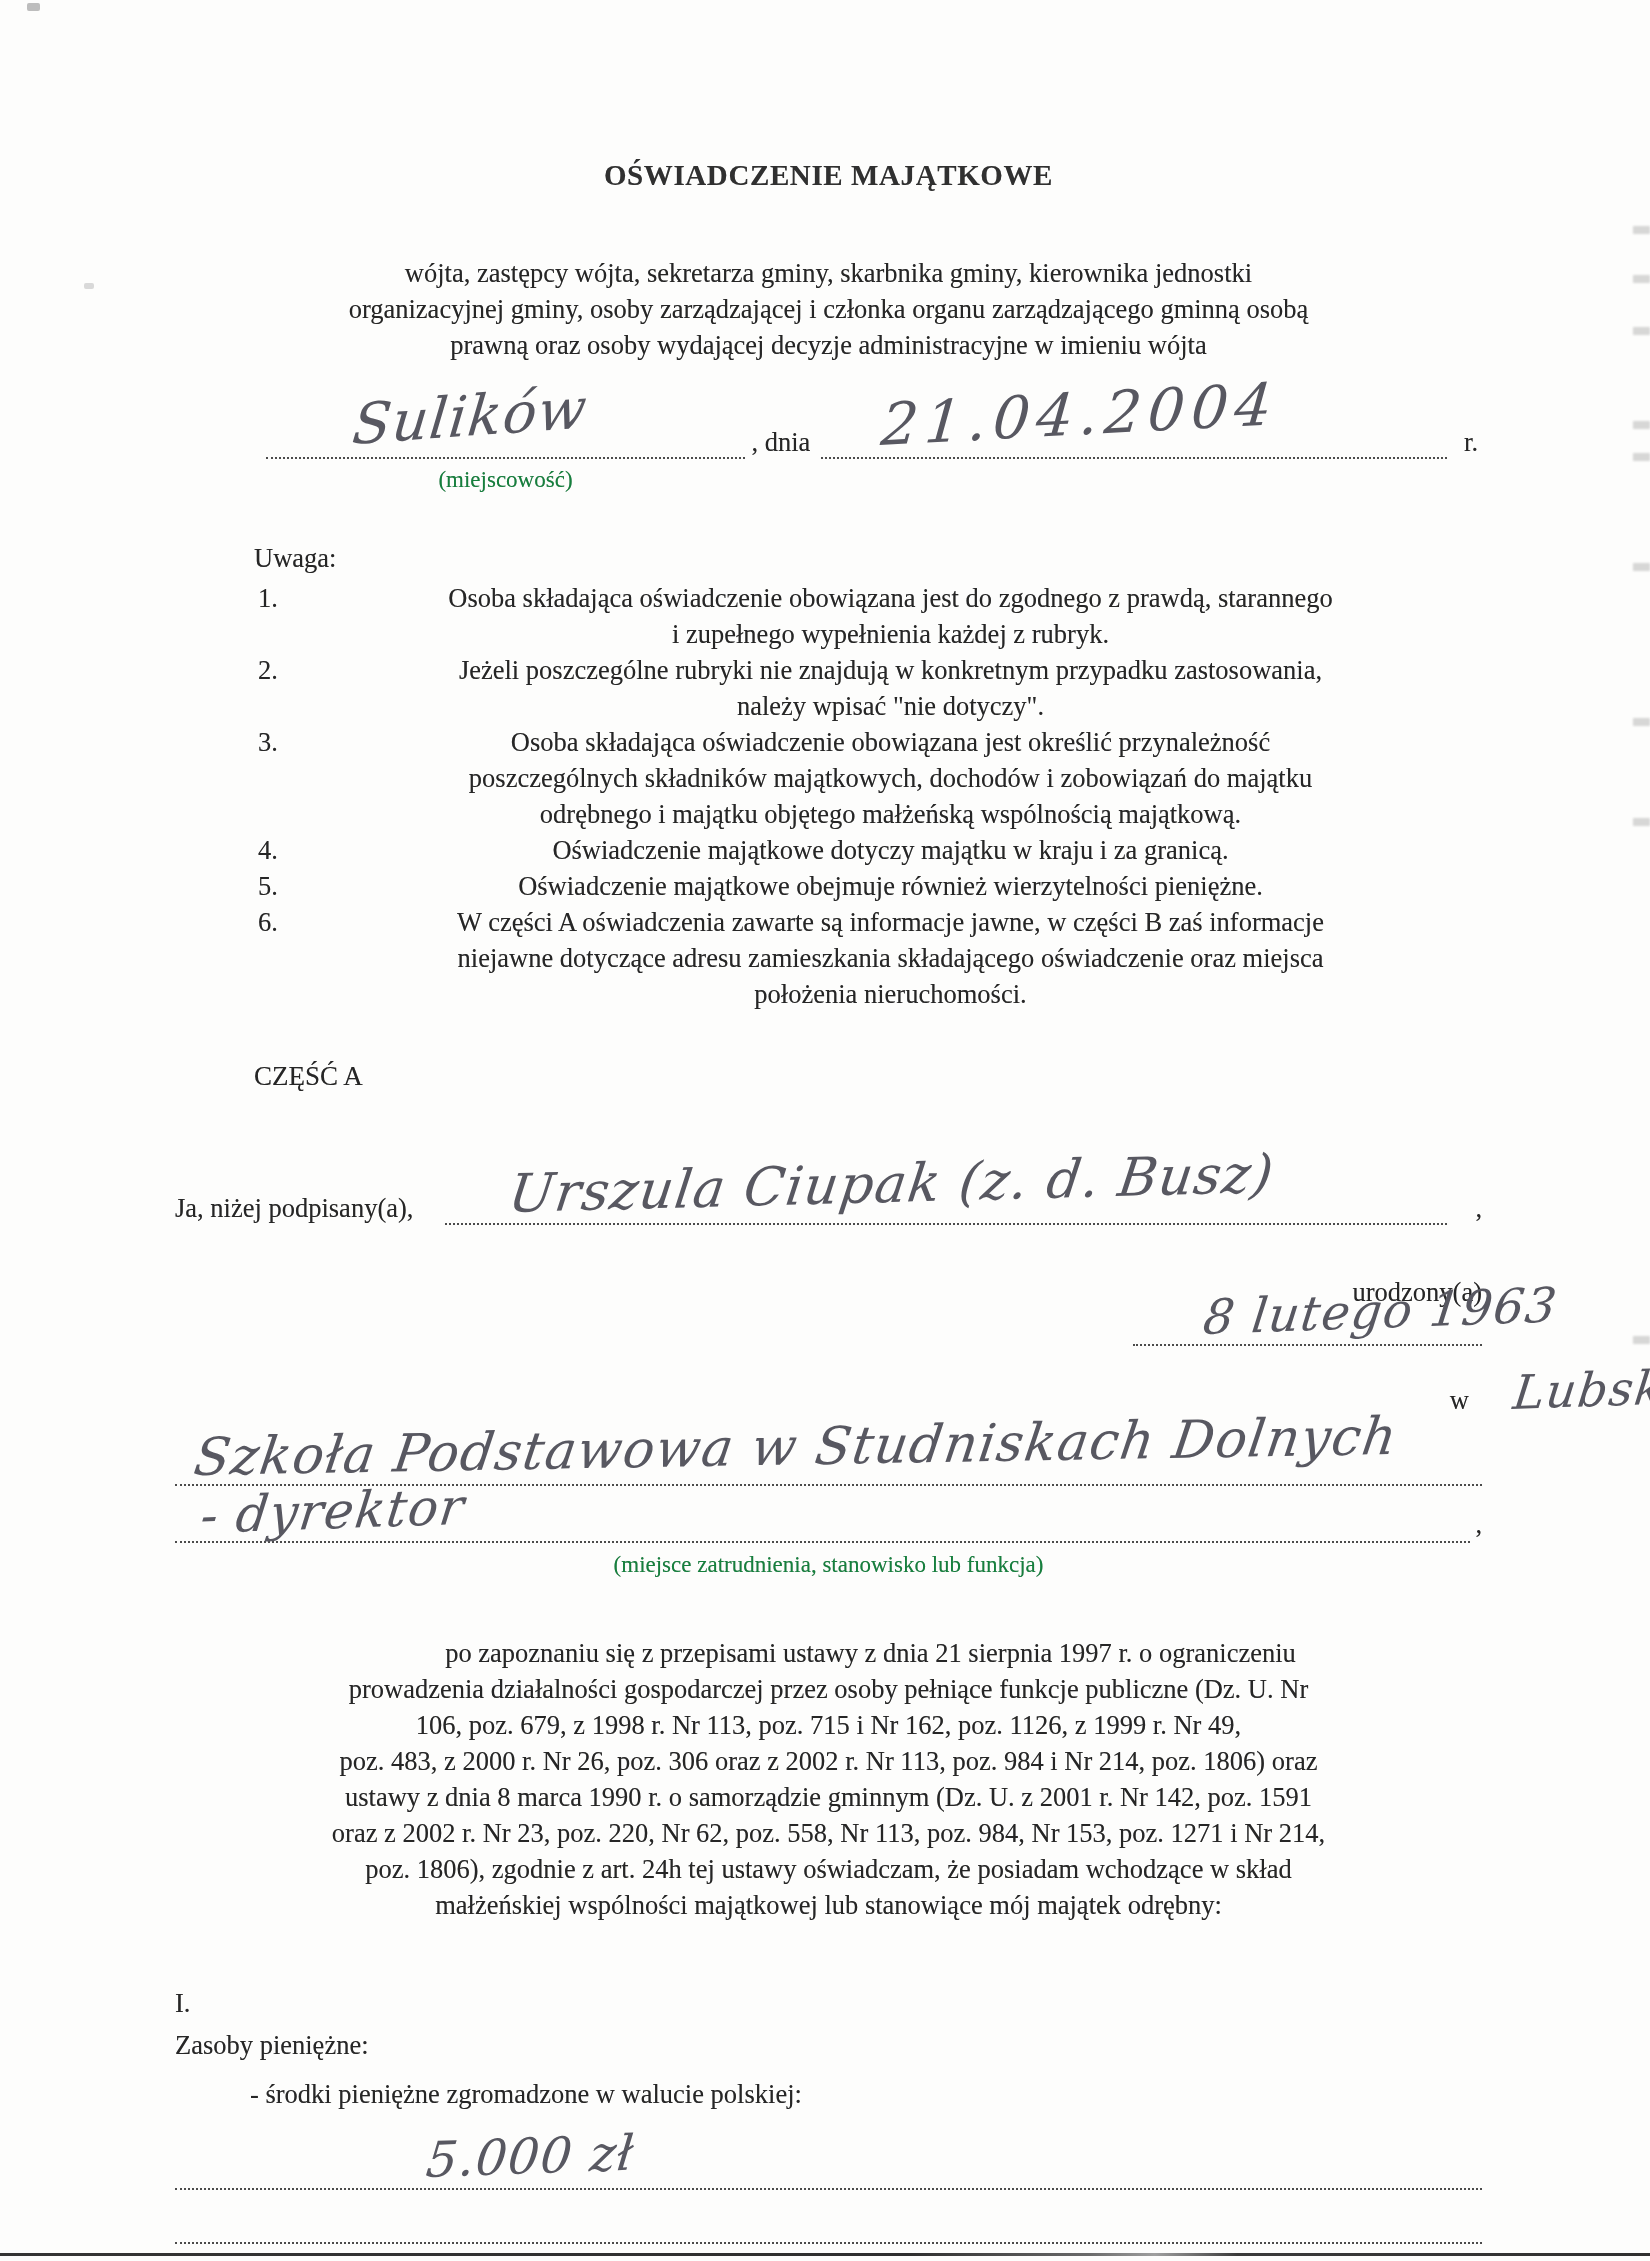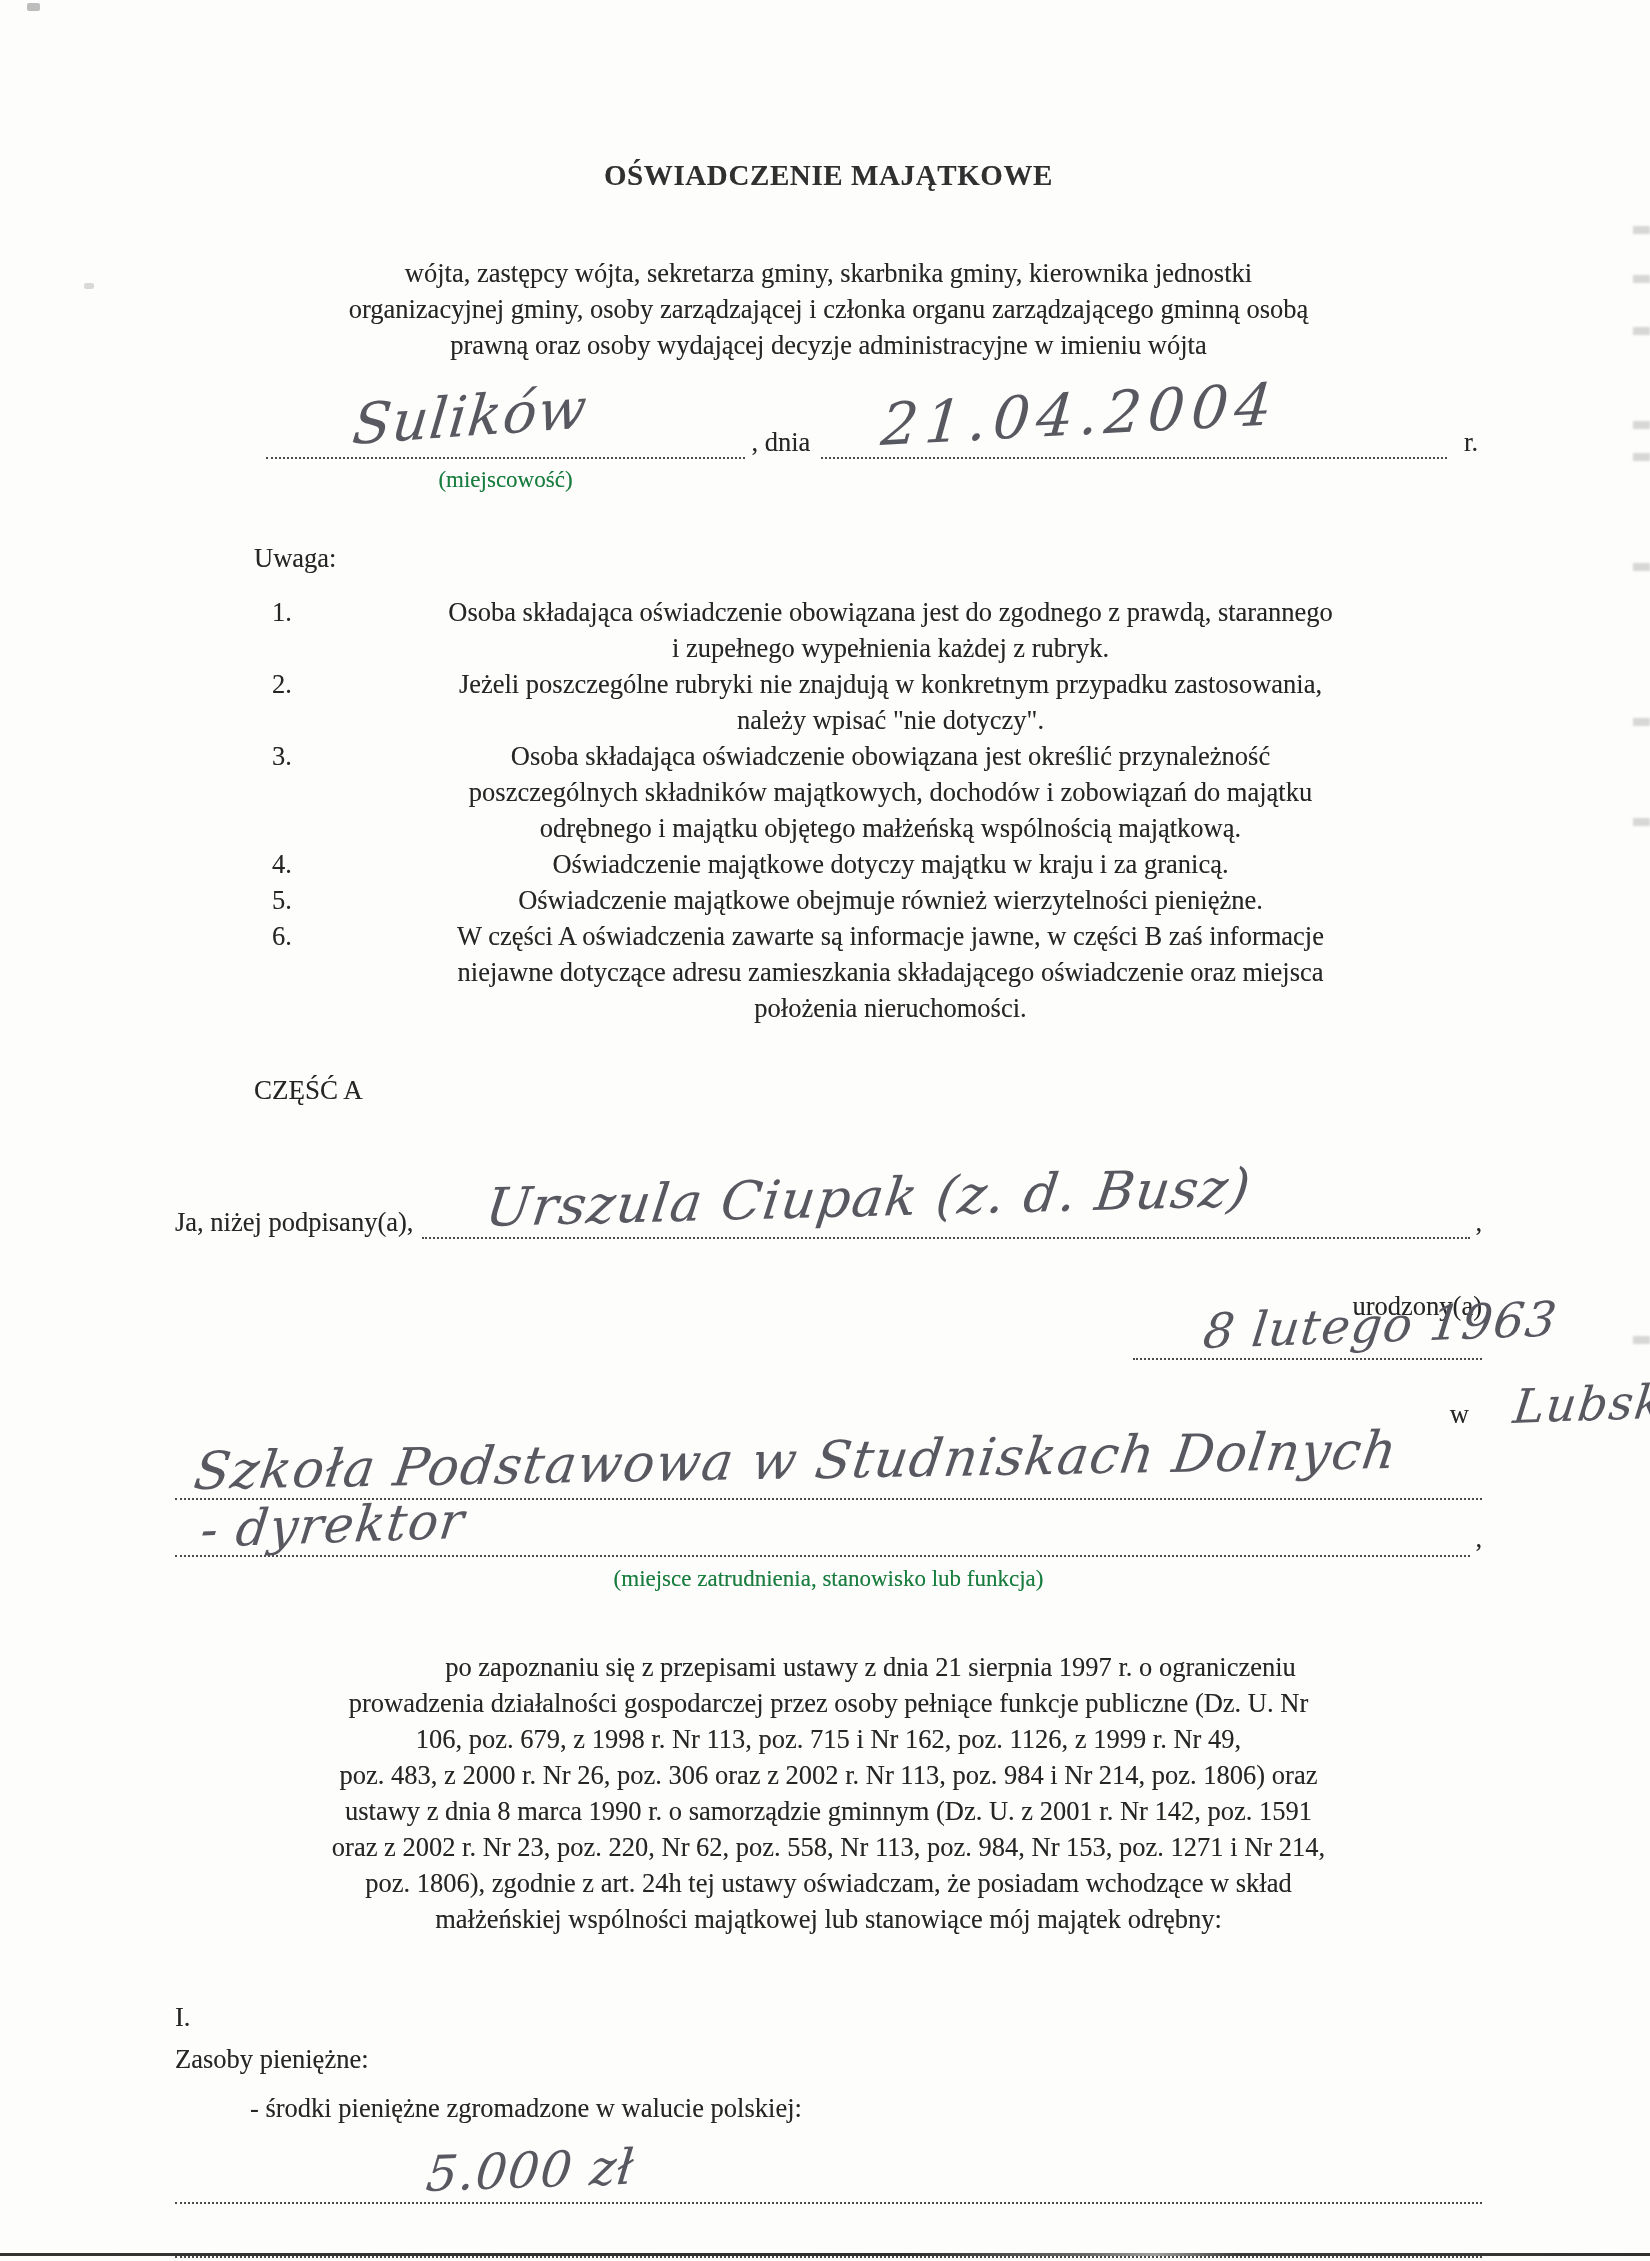--- a/index.html
+++ b/index.html
@@ -55,34 +55,34 @@
   .intro{margin:0;}
   .place-date{margin-top:24.6px;font-size:26.5px;}
   .seg-place{width:479px;margin-left:91px;}
   .dnia{padding:0 10.4px 1.3px 6.5px;}
   .seg-date{flex:1;}
   .year-suffix{padding:0 3.9px 1.3px 17px;}
   .place-caption{width:479px;margin-left:91px;text-align:center;margin-top:7.8px;}
   
   .notes-block{margin-top:47px;margin-left:79px;}
   .notes-heading{margin:0;}
-  ol.notes{list-style:none;counter-reset:n;margin:18px;padding:0;}
+  ol.notes{list-style:none;counter-reset:n;margin:4px;padding:0;}
   ol.notes li{
     counter-increment:n;
     position:relative;
     padding-left:45px;
     margin:0;
   }
   ol.notes li::before{
     content:counter(n) ".";
     position:absolute;left:0;top:0;
   }
   
   .part-a-heading{margin:49px 0 0 79px;font-size:27px;}
-  .declarant{margin-top:62px;font-size:26.5px;}
+  .declarant{margin-top:62px;font-size:26.5px;gap:23px;}
   .declarant-prefix{padding-bottom:1.3px;}
   .declarant-line{flex:1;margin-left:9px;}
   .comma{padding:0 0 1.3px 5.2px;}
   .name-caption{text-align:center;margin-top:5.2px;}
   .born-row{margin-top:13px;font-size:26.5px;flex-direction:column;}
   .born-label{padding-bottom:1.3px;}
   .seg-birthdate{width:349px;margin-left:9px;}
   .w-label{padding:0 13px 1.3px 14.2px;}
   .seg-birthplace{flex:1;}
   .emp-line1{margin-top:22px;height:43px;}

